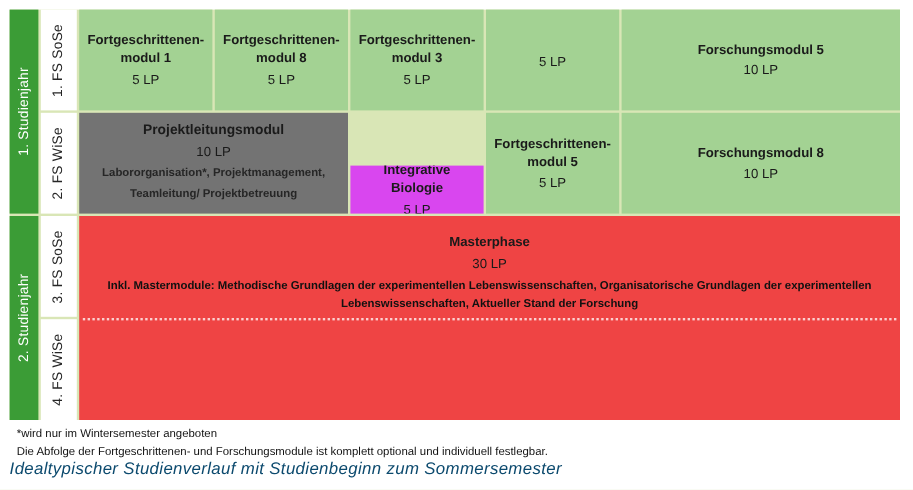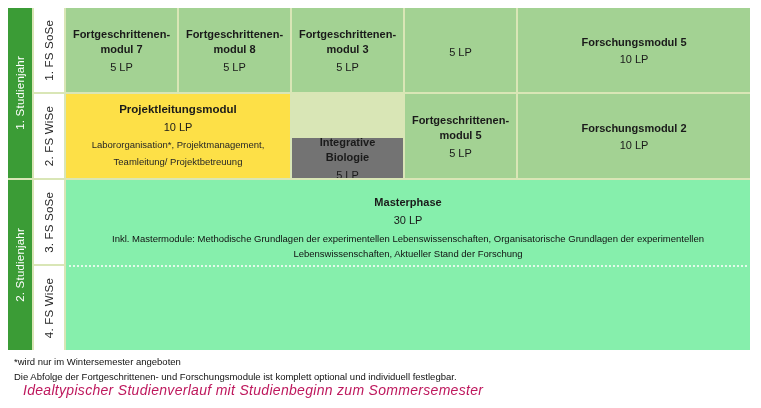--- a/index.html
+++ b/index.html
@@ -35,51 +35,51 @@
     letter-spacing: 0.2px;
   }
   .year-cell .vtext { color: #ffffff; }
   .sem-cell .vtext { color: #262626; }
 
   
   .module { background: #a3d293; padding: 4px 6px; }
   .module-title { font-weight: 700; font-size: 11px; line-height: 1.35; }
   .module-lp { font-size: 11px; margin-top: 4px; }
 
-  .project-cell { grid-column: 3 / 5; background: #fde047; }
+  .project-cell { grid-column: 3 / 5; background: #737373; }
   .project-cell .module-title { font-size: 11.5px; }
   .project-details {
     font-size: 9.5px; line-height: 1.75; margin-top: 4px;
-    max-width: 210px; color: #262626;
+    max-width: 210px; color: #262626; font-weight: bold;
   }
 
-  .integrative-cell { background: #737373; margin-top: 44px; }
+  .integrative-cell { background: #d946ef; margin-top: 44px; }
 
   .master-cell {
     grid-column: 3 / 8; grid-row: 3 / 5;
-    background: #86efac; position: relative;
+    background: #ef4444; position: relative;
     justify-content: flex-start; padding-top: 15px;
   }
   .master-details {
     font-size: 9.5px; line-height: 1.55; margin-top: 6px;
-    max-width: 672px; color: #111111;
+    max-width: 672px; color: #111111; font-weight: bold;
   }
   .master-divider {
     position: absolute; left: 3px; right: 3px; top: 50%;
     border-top: 2px dotted rgba(255,255,255,0.75);
   }
 
   
   .footnotes {
     position: absolute; left: 14px; top: 355px;
     font-size: 9.5px; line-height: 1.55; color: #111111;
   }
   .caption {
-    position: absolute; left: 23px; top: 382px;
-    font-size: 14px; font-style: italic; color: #be185d;
+    position: absolute; left: 8px; top: 382px;
+    font-size: 14px; font-style: italic; color: #0c4a6e;
     letter-spacing: 0.3px;
   }
 </style>
 </head>
 <body>
 
 <div class="canvas">
 
   <div class="plan-grid">
 
@@ -97,21 +97,21 @@
       <span class="vtext">2. FS WiSe</span>
     </div>
     <div class="cell sem-cell" style="grid-row:3">
       <span class="vtext">3. FS SoSe</span>
     </div>
     <div class="cell sem-cell" style="grid-row:4">
       <span class="vtext">4. FS WiSe</span>
     </div>
 
     <div class="cell module" style="grid-row:1;grid-column:3">
-      <div class="module-title">Fortgeschrittenen-modul 7</div>
+      <div class="module-title">Fortgeschrittenen-modul 1</div>
       <div class="module-lp">5 LP</div>
     </div>
     <div class="cell module" style="grid-row:1;grid-column:4">
       <div class="module-title">Fortgeschrittenen-modul 8</div>
       <div class="module-lp">5 LP</div>
     </div>
     <div class="cell module" style="grid-row:1;grid-column:5">
       <div class="module-title">Fortgeschrittenen-modul 3</div>
       <div class="module-lp">5 LP</div>
     </div>
@@ -130,21 +130,21 @@
     </div>
     <div class="cell module integrative-cell" style="grid-row:2;grid-column:5">
       <div class="module-title">Integrative Biologie</div>
       <div class="module-lp">5 LP</div>
     </div>
     <div class="cell module" style="grid-row:2;grid-column:6">
       <div class="module-title">Fortgeschrittenen-modul 5</div>
       <div class="module-lp">5 LP</div>
     </div>
     <div class="cell module" style="grid-row:2;grid-column:7">
-      <div class="module-title">Forschungsmodul 2</div>
+      <div class="module-title">Forschungsmodul 8</div>
       <div class="module-lp">10 LP</div>
     </div>
 
     <div class="cell module master-cell">
       <div class="module-title">Masterphase</div>
       <div class="module-lp">30 LP</div>
       <div class="master-details">Inkl. Mastermodule: Methodische Grundlagen der experimentellen Lebenswissenschaften, Organisatorische Grundlagen der experimentellen Lebenswissenschaften, Aktueller Stand der Forschung</div>
       <div class="master-divider"></div>
     </div>
 

